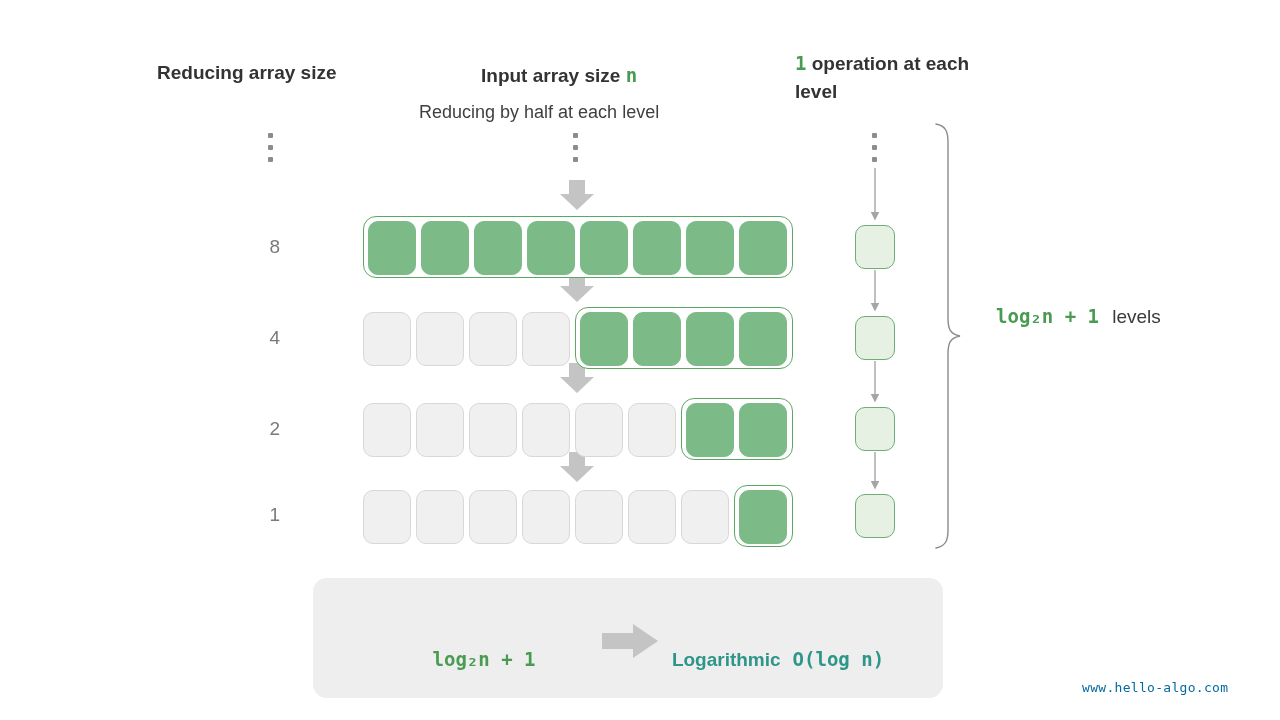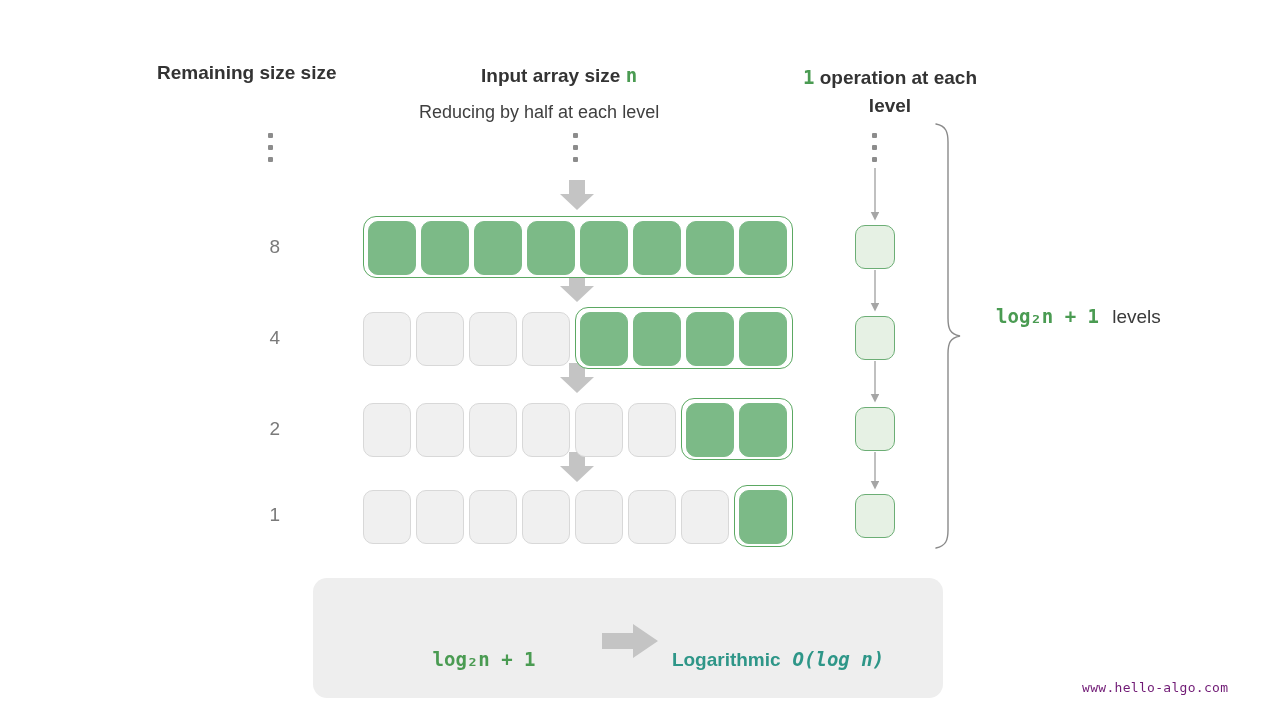--- a/index.html
+++ b/index.html
@@ -41,23 +41,23 @@
   #hdr-left {
     left: 157px; top: 62px;
   }
   #hdr-mid-title {
     left: 481px; top: 64px;
   }
   #hdr-mid-sub {
     left: 419px; top: 80px;
   }
   #hdr-right {
-    left: 795px; top: 64px;
+    left: 795px; top: 50px;
     width: 190px;
-    text-align: center;
+    text-align: left;
     line-height: 1.45;
     white-space: normal;
   }
 
   
   .vdots {
     width: 6px;
   }
   .vdots i {
     display: block;
@@ -152,36 +152,35 @@
     font-family: "DejaVu Sans Mono", monospace;
     font-weight: bold;
     color: #4a9b52;
   }
   .val-teal {
     color: #2e9688;
     font-weight: bold;
   }
   .val-teal .mono {
     font-family: "DejaVu Sans Mono", monospace;
-    font-style: italic;
   }
 
   
   #watermark {
     left: 1082px; top: 680px;
     font-family: "DejaVu Sans Mono", monospace;
     font-size: 13px;
-    color: #701a75;
+    color: #0369a1;
     letter-spacing: 0.3px;
   }
 </style>
 </head>
 <body>
 
-<div class="abs hdr-bold" id="hdr-left">Remaining size size</div>
+<div class="abs hdr-bold" id="hdr-left">Reducing array size</div>
 
 <div class="abs hdr-bold" id="hdr-mid-title">
   <span>Input array size </span><span class="mono-green">n</span>
 </div>
 
 <div class="abs hdr-sub" id="hdr-mid-sub">Reducing by half at each level</div>
 
 <div class="abs hdr-bold" id="hdr-right">
   <span class="mono-green">1</span><span> operation at each level</span>
 </div>

